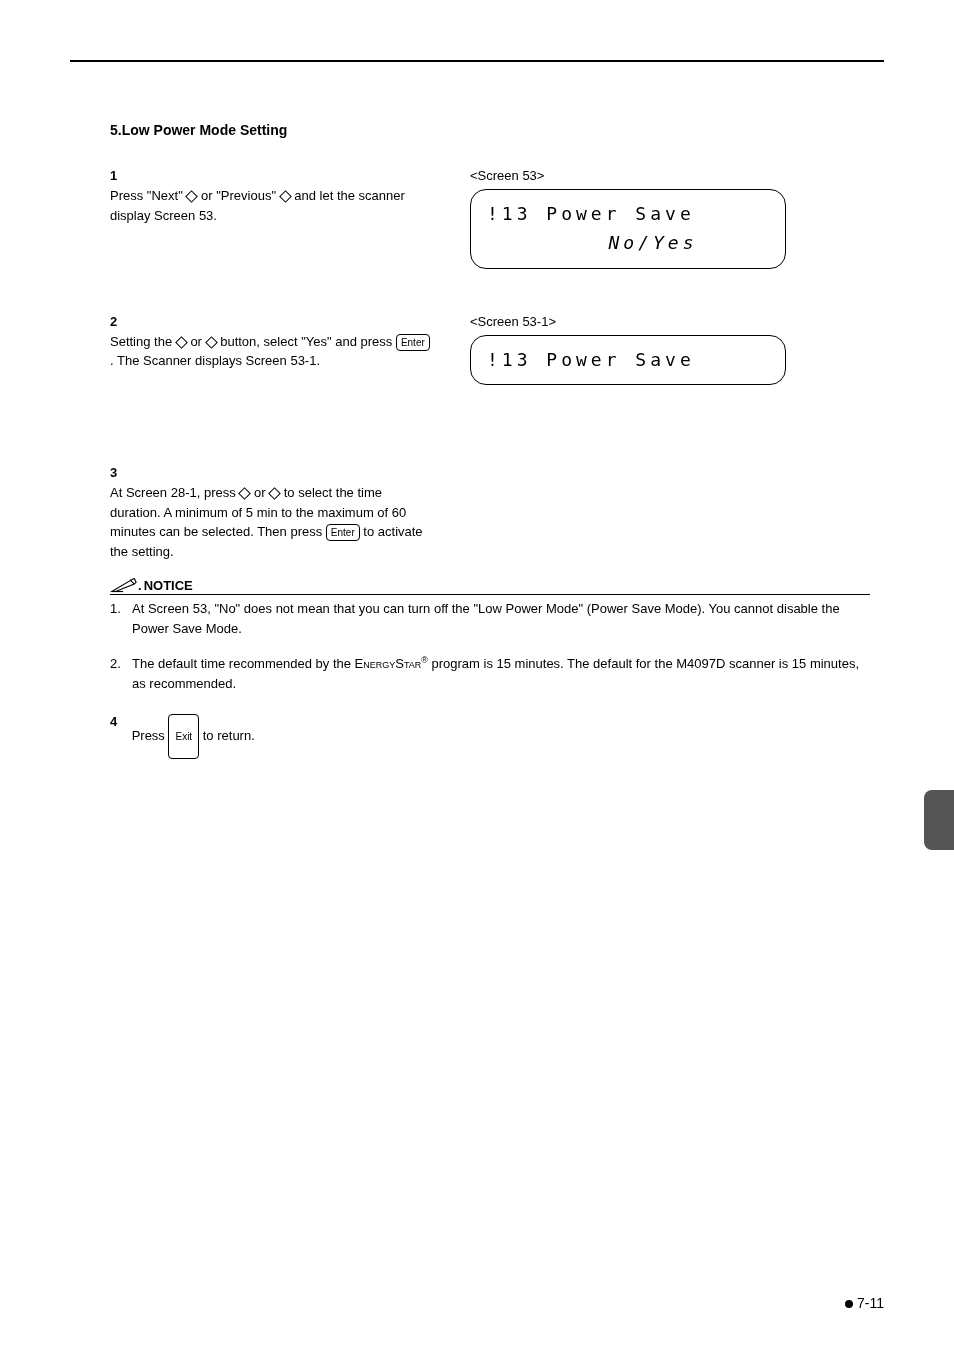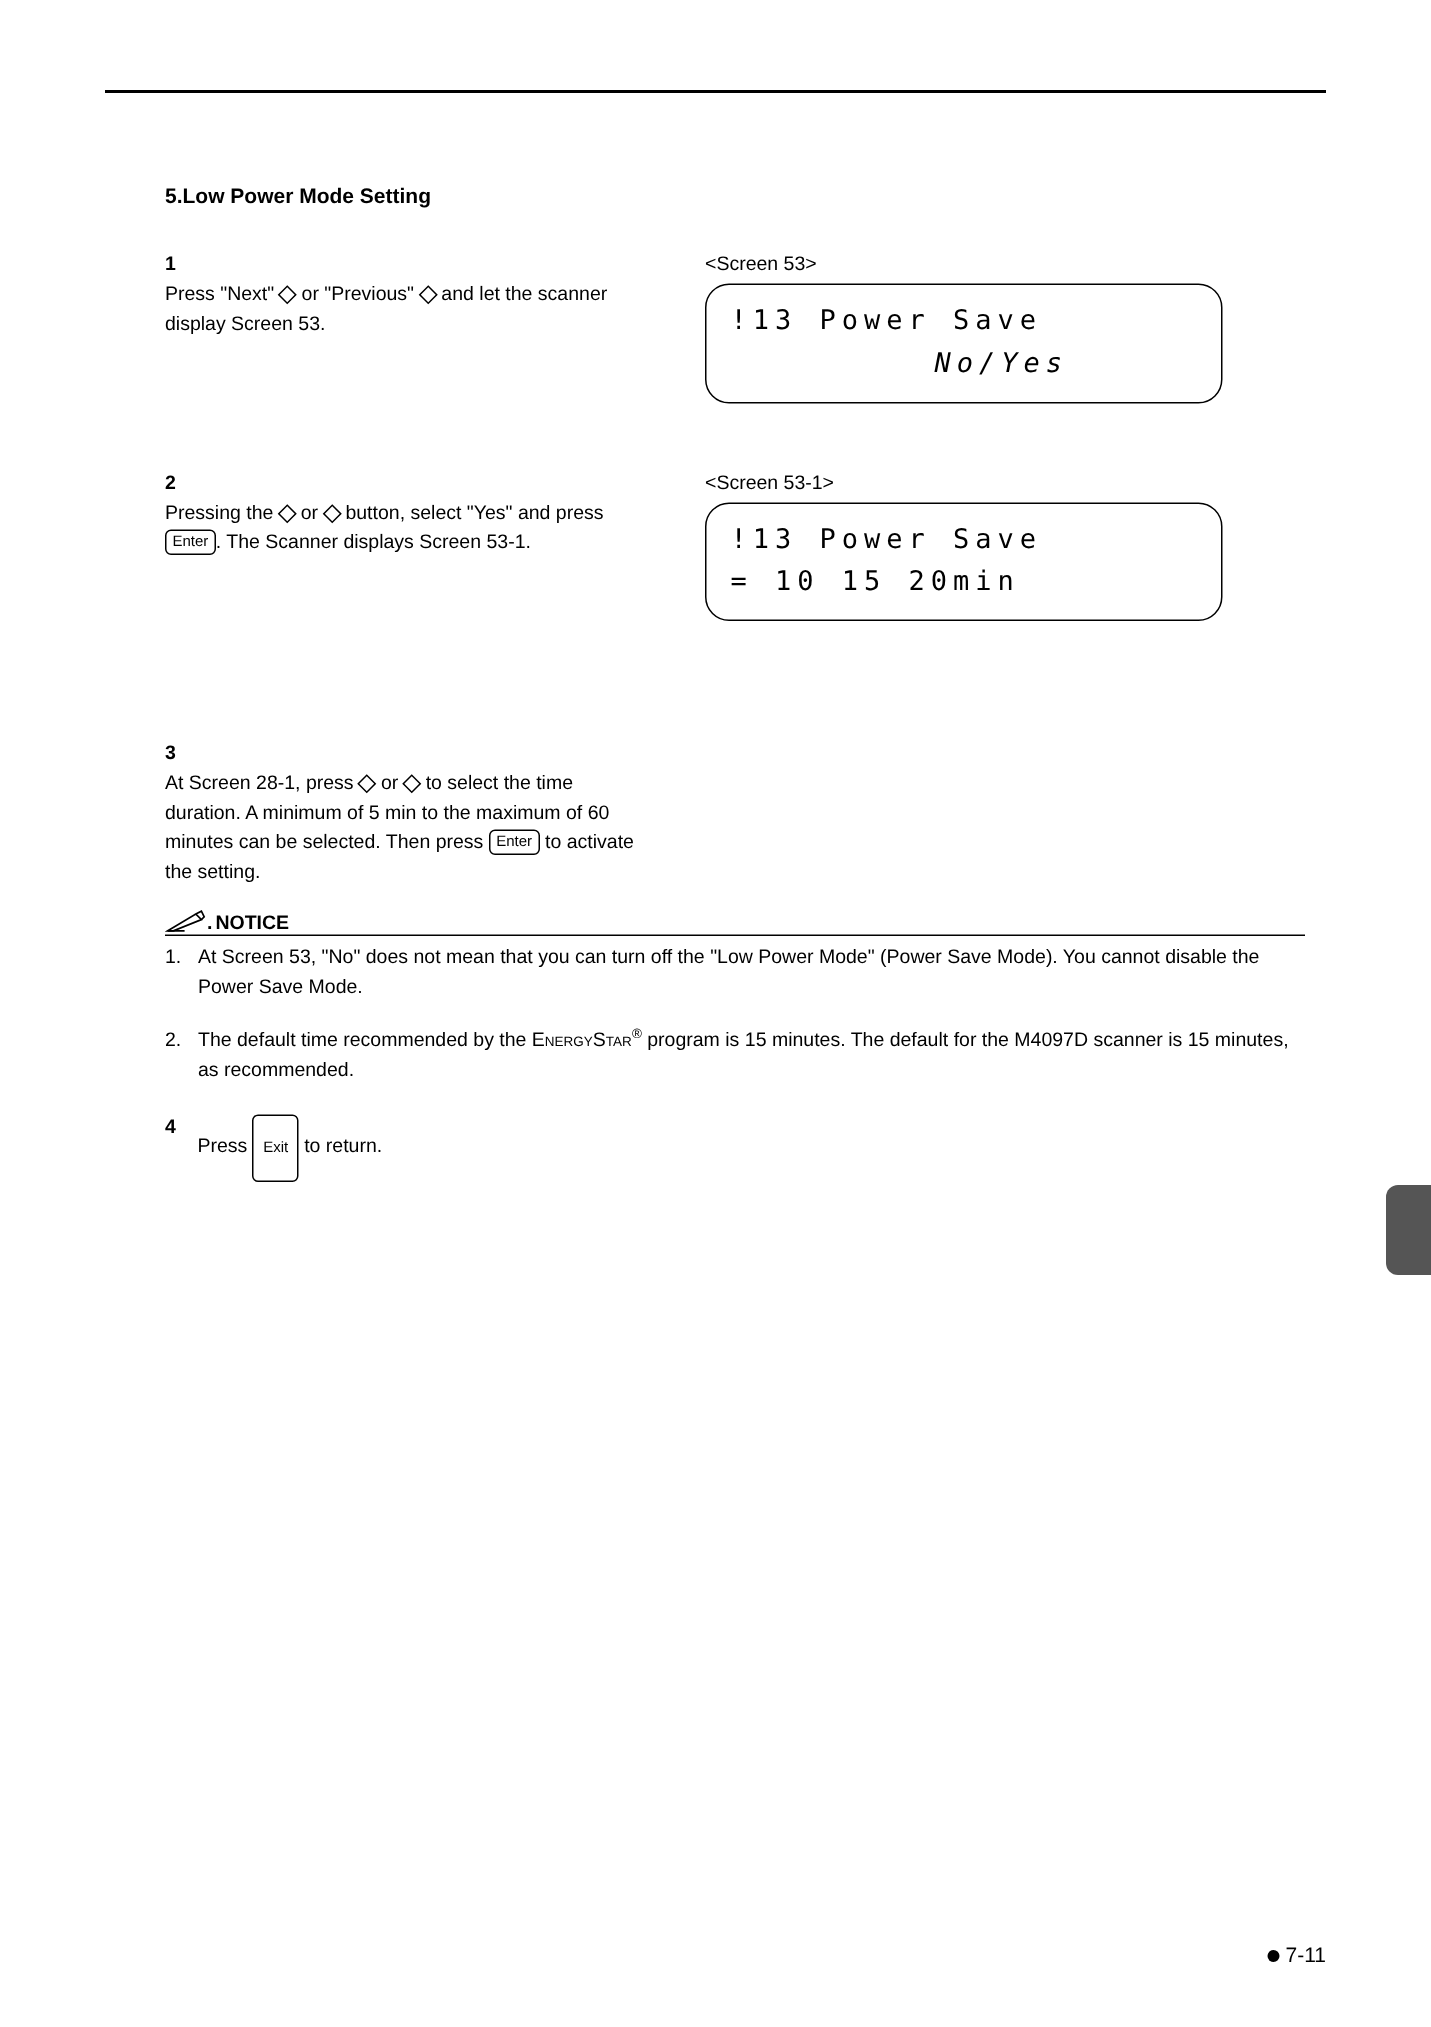--- a/index.html
+++ b/index.html
@@ -29,21 +29,21 @@
     .content-row {
       display: flex;
       margin-bottom: 10px;
       margin-left: 40px;
     }
     .left-col {
       width: 360px;
       padding-right: 20px;
     }
     .right-col {
-      width: 345px;
+      width: 316px;
     }
     .step-num {
       font-weight: bold;
       font-size: 13px;
       display: inline-block;
       width: 18px;
       vertical-align: top;
     }
     .step-text {
       font-size: 13px;
@@ -197,28 +197,27 @@
     </div>
   </div>
 </div>
 
 <div class="row-spacer"></div>
 
 <div class="content-row">
   <div class="left-col">
     <span class="step-num">2</span>
     <span class="step-text">
-      <span>Pressing the </span><span class="diamond"></span><span> or </span><span class="diamond"></span><span> button, select "Yes" and press </span><span class="enter-btn">Enter</span><span>. The Scanner displays Screen 53-1.</span>
+      <span>Setting the </span><span class="diamond"></span><span> or </span><span class="diamond"></span><span> button, select "Yes" and press </span><span class="enter-btn">Enter</span><span>. The Scanner displays Screen 53-1.</span>
     </span>
   </div>
   <div class="right-col">
     <div class="screen-label">&lt;Screen 53-1&gt;</div>
     <div class="lcd-box">
       <div>!13 Power Save</div>
-      <div>=  10  15  20min</div>
     </div>
   </div>
 </div>
 
 <div class="row-spacer"></div>
 <div class="row-spacer"></div>
 
 <div class="content-row">
   <div class="left-col">
     <span class="step-num">3</span>

